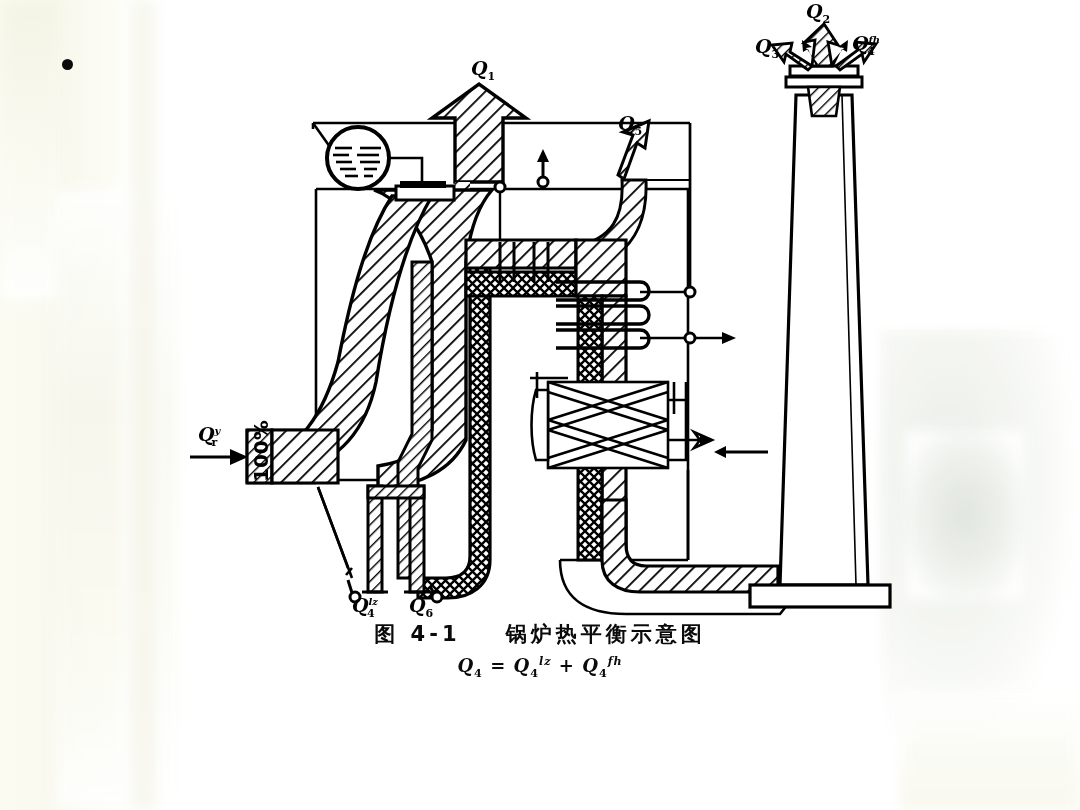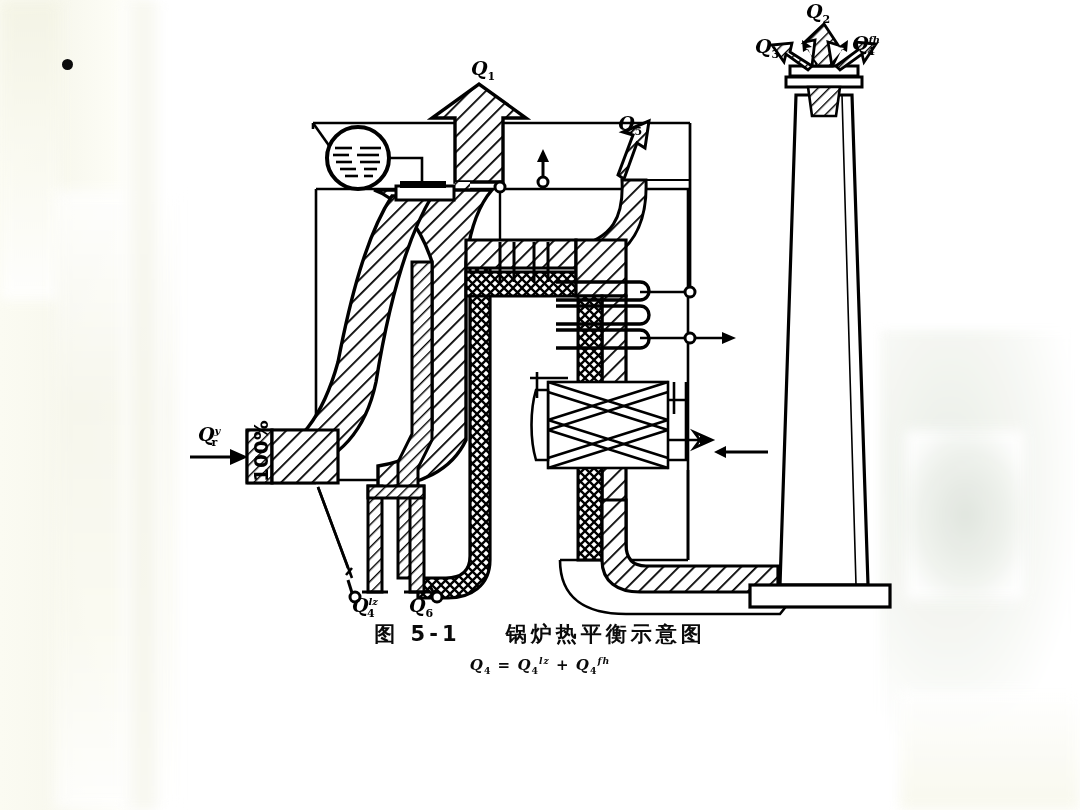--- a/index.html
+++ b/index.html
@@ -58,21 +58,21 @@
     position:absolute;left:150px;top:620px;width:780px;
     text-align:center;color:#0a0a0a;
   }
   #figure-title{
     font-family:"DejaVu Sans","Liberation Sans",sans-serif;
     font-weight:bold;font-size:21px;letter-spacing:4px;
     margin:0 0 7px 0;white-space:pre;
   }
   #figure-formula{
     font-family:"DejaVu Serif","Liberation Serif",serif;
-    font-weight:bold;font-style:italic;font-size:15px;
+    font-weight:bold;font-style:italic;font-size:18px;
     margin:0 0 7px 0;letter-spacing:1px;
   }
   #figure-legend{
     font-family:"DejaVu Sans","Liberation Sans",sans-serif;
     font-weight:bold;font-size:17.5px;line-height:1.48;
     letter-spacing:.5px;margin:0;
   }
   .sym{
     font-family:"DejaVu Serif","Liberation Serif",serif;
     font-style:italic;font-weight:bold;
@@ -355,21 +355,21 @@
 
     <text x="268" y="482" font-size="20" font-weight="bold" font-family="'DejaVu Sans','Liberation Sans',sans-serif" transform="rotate(-90 268 482)" fill="#000">100%</text>
 
     <text class="qlabel" x="352" y="612" font-size="19">Q<tspan class="qsup" dy="-7">lz</tspan><tspan class="qsub" dy="12" dx="-11">4</tspan></text>
 
     <text class="qlabel" x="409" y="612" font-size="19">Q<tspan class="qsub" dy="5">6</tspan></text>
   </g>
 </svg>
 
 <div id="caption-block">
-  <p id="figure-title">图 5-1    锅炉热平衡示意图</p>
+  <p id="figure-title">图 4-1    锅炉热平衡示意图</p>
 
   <p id="figure-formula">
     <span class="sym"><span>Q</span><sub>4</sub></span>
     <span>=</span>
     <span class="sym"><span>Q</span><sub>4</sub><sup>lz</sup></span>
     <span>+</span>
     <span class="sym"><span>Q</span><sub>4</sub><sup>fh</sup></span>
   </p>
 
 </div>

